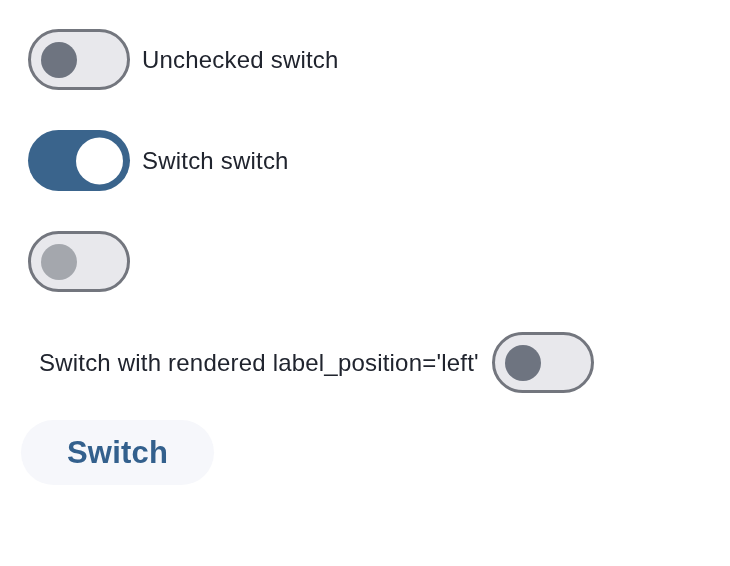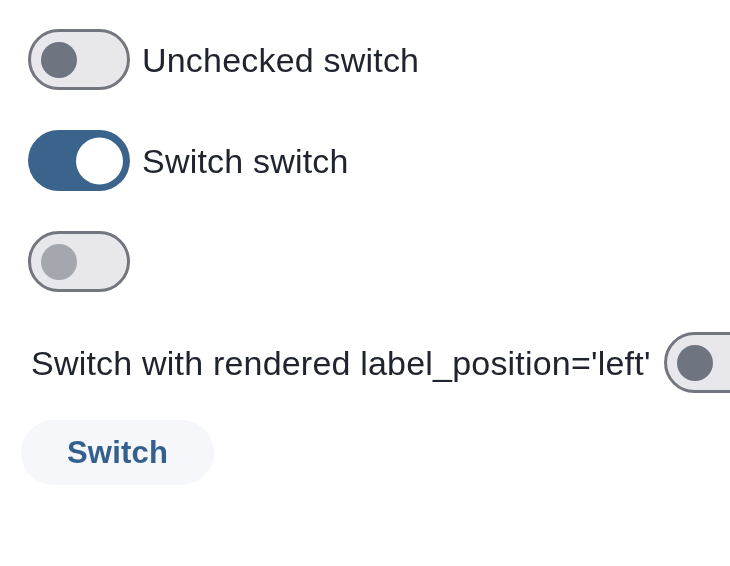--- a/index.html
+++ b/index.html
@@ -24,23 +24,23 @@
     padding: 29px 0 0 21px;
     overflow: hidden;
   }
   .row {
     display: flex;
     align-items: center;
     gap: 12px;
     margin-bottom: 40px;
   }
   .row.offset { margin-left: 7px; }
-  .row.label-left { margin-left: 10px; gap: 13px; margin-bottom: 27px; }
+  .row.label-left { margin-left: 18px; gap: 13px; margin-bottom: 27px; }
   .switch-label {
-    font-size: 34px;
+    font-size: 24px;
     line-height: 1;
     color: var(--text-dark);
     letter-spacing: 0.2px;
     white-space: nowrap;
   }
   
   .switch {
     position: relative;
     flex: 0 0 auto;
     width: 102px;

